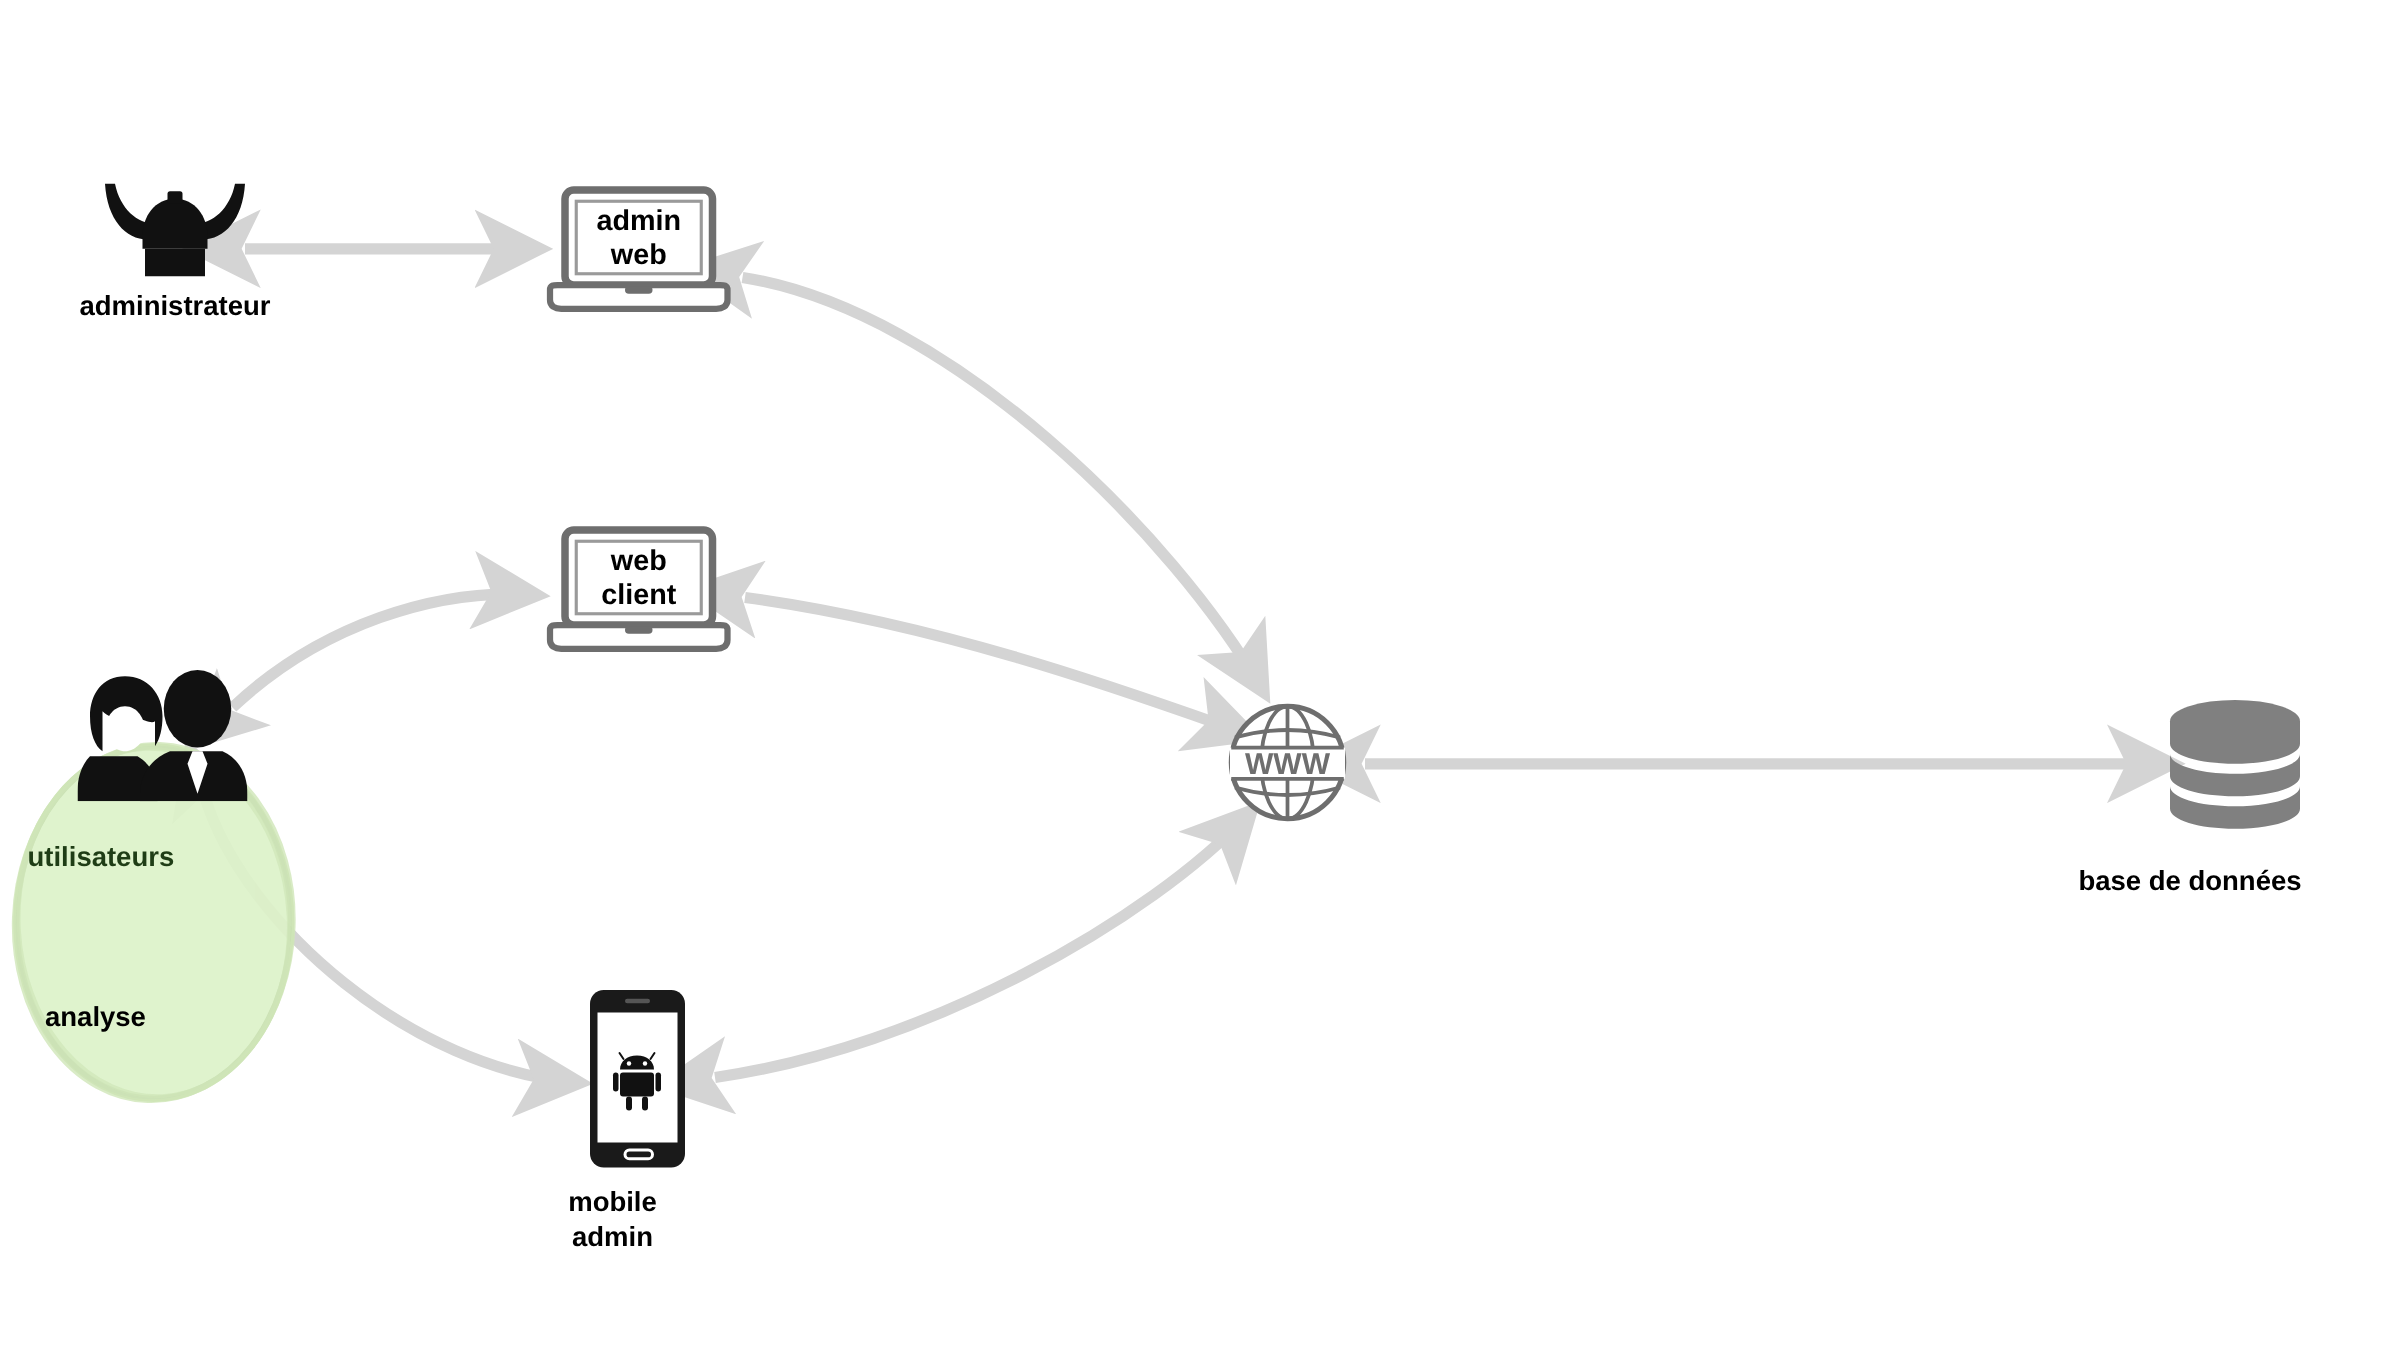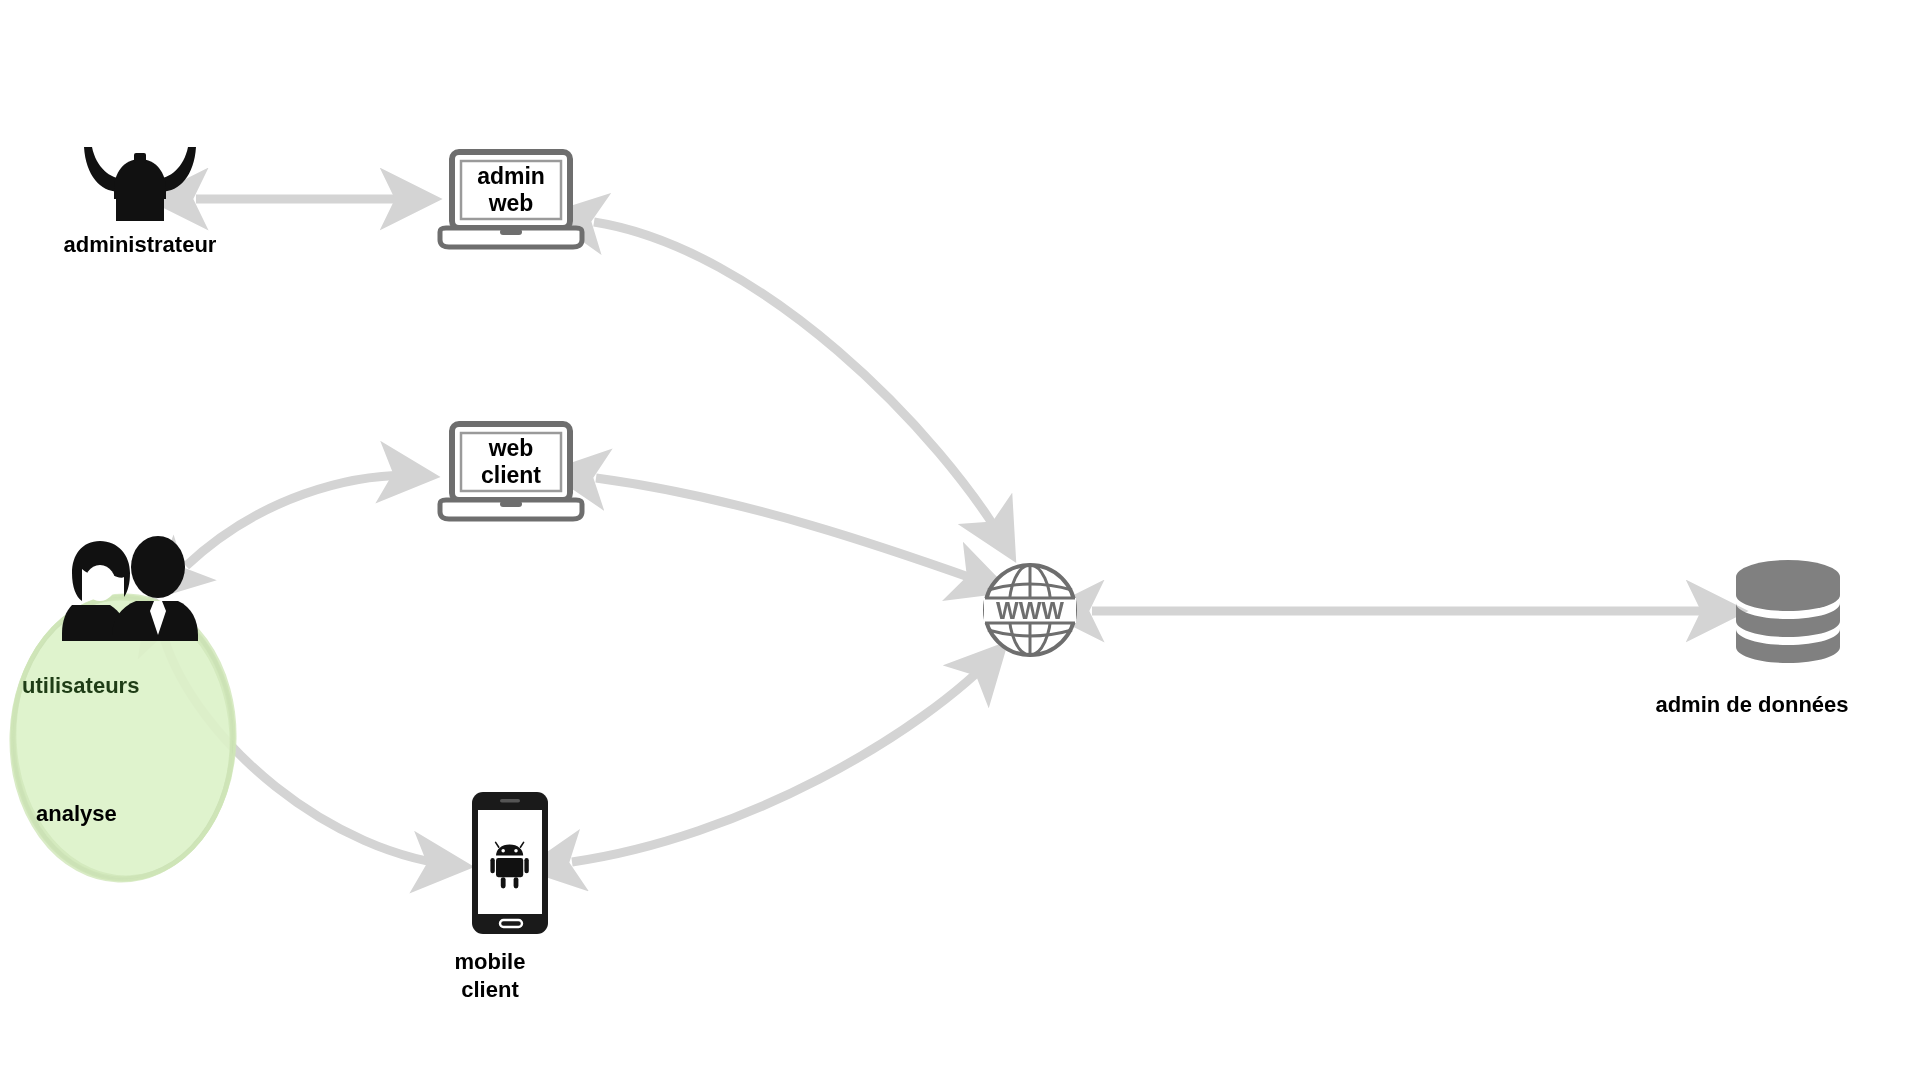--- a/index.html
+++ b/index.html
@@ -191,21 +191,21 @@
       <circle cx="14" cy="11" r="2.2" fill="#ffffff"></circle>
       <circle cx="30" cy="11" r="2.2" fill="#ffffff"></circle>
       <rect x="5" y="20" width="34" height="24" rx="3"></rect>
       <rect x="-2" y="20" width="5.5" height="19" rx="2.75"></rect>
       <rect x="40.5" y="20" width="5.5" height="19" rx="2.75"></rect>
       <rect x="11" y="44" width="6" height="14" rx="3"></rect>
       <rect x="27" y="44" width="6" height="14" rx="3"></rect>
     </g>
   </svg>
   <div class="node-label">mobile
-client</div>
+admin</div>
 </div>
 
 <div class="node" id="node-www">
   <svg width="100" height="100" viewBox="0 0 100 100" xmlns="http://www.w3.org/2000/svg">
     <circle cx="50" cy="50" r="45" fill="#ffffff" stroke="#6e6e6e" stroke-width="4"></circle>
     <ellipse cx="50" cy="50" rx="21" ry="45" fill="none" stroke="#6e6e6e" stroke-width="3"></ellipse>
     <line x1="50" y1="5" x2="50" y2="95" stroke="#6e6e6e" stroke-width="3"></line>
     <path d="M8 30 Q 50 18, 92 30" fill="none" stroke="#6e6e6e" stroke-width="3"></path>
     <path d="M8 70 Q 50 82, 92 70" fill="none" stroke="#6e6e6e" stroke-width="3"></path>
     <rect x="4" y="38" width="92" height="25" fill="#ffffff"></rect>
@@ -215,14 +215,14 @@
   </svg>
 </div>
 
 <div class="node" id="node-database">
   <svg width="116" height="116" viewBox="0 0 116 116" xmlns="http://www.w3.org/2000/svg">
     <path d="M6 22 L6 40 C6 49, 29 56, 58 56 C 87 56, 110 49, 110 40 L110 22 Z" fill="#808080"></path>
     <ellipse cx="58" cy="22" rx="52" ry="17" fill="#808080"></ellipse>
     <path d="M6 48 L6 66 C6 75, 29 82, 58 82 C 87 82, 110 75, 110 66 L110 48 C110 57, 87 64, 58 64 C 29 64, 6 57, 6 48 Z" fill="#808080"></path>
     <path d="M6 74 L6 92 C6 101, 29 108, 58 108 C 87 108, 110 101, 110 92 L110 74 C110 83, 87 90, 58 90 C 29 90, 6 83, 6 74 Z" fill="#808080"></path>
   </svg>
-  <div class="node-label">admin de données</div>
+  <div class="node-label">base de données</div>
 </div>
 
 </body></html>

